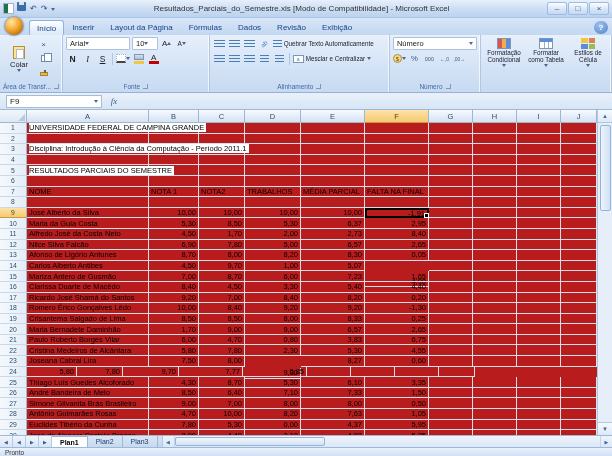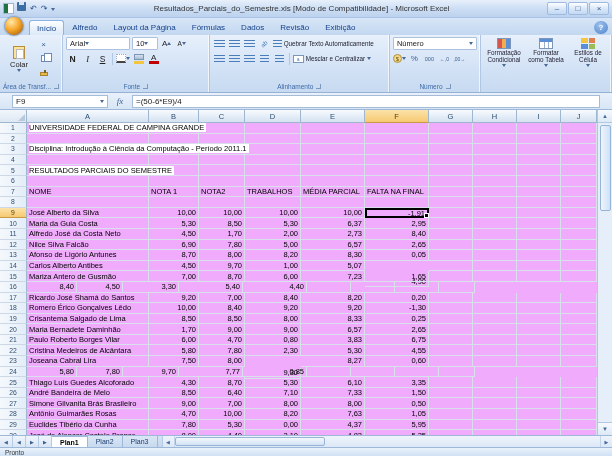--- a/index.html
+++ b/index.html
@@ -76,37 +76,37 @@
   .mil{font-size:5.5px;color:#3c5f8f;letter-spacing:0;}
   .dec{font-size:5px;color:#3c5f8f;white-space:nowrap;}
   
   .bigbtn{width:40px;display:flex;flex-direction:column;align-items:center;font-size:6.3px;line-height:1.1;text-align:center;color:#223;padding-top:1px;}
   .ic-cond{width:14px;height:11px;border:1px solid #7d95b6;background:linear-gradient(90deg,#d9534f 0 33%,#f0ad4e 33% 66%,#5b8ed6 66%);margin-bottom:1px;}
   .ic-table{width:14px;height:11px;border:1px solid #7d95b6;margin-bottom:1px;
     background:linear-gradient(#5b8ed6 0 3px,#fff 3px),;background:linear-gradient(#5b8ed6 0 3px,rgba(0,0,0,0) 3px),repeating-linear-gradient(90deg,#fff 0 3.6px,#9ab0cc 3.6px 4.6px);}
   .ic-styles{width:14px;height:11px;margin-bottom:1px;display:grid;grid-template-columns:1fr 1fr;gap:1px;}
   .ic-styles i{display:block;}
   
-  .fbar{height:17px;flex:0 0 17px;display:flex;align-items:center;gap:2px;padding:1px 12px;
+  .fbar{height:17px;flex:0 0 17px;display:flex;align-items:center;gap:2px;padding:1px 6px;
     background:linear-gradient(#e9f1fb,#d7e5f5);border-bottom:1px solid #9db8d9;text-align:right;}
   .namebox{width:96px;height:13px;background:#fff;border:1px solid #a5bcd8;display:flex;align-items:center;font-size:8px;color:#222;padding:0 3px;}
   .namebox .caret{margin-left:auto;}
   .fxbtn{width:20px;height:13px;display:flex;align-items:center;justify-content:center;font-size:9px;font-style:italic;color:#3c5f8f;font-family:"Liberation Serif",serif;}
   .finput{flex:1;height:13px;background:#fff;border:1px solid #a5bcd8;font-size:8px;color:#222;display:flex;align-items:center;padding:0 3px;}
 
   
   .gridwrap{height:325px;flex:0 0 325px;display:flex;background:#fff;}
   .gridmain{width:597px;overflow:hidden;}
   .ghead{display:flex;height:13px;}
   .corner{width:27px;flex:0 0 27px;background:linear-gradient(#f2f6fb,#dde8f4);border-right:1px solid #9eb6ce;border-bottom:1px solid #9eb6ce;position:relative;}
   .corner::after{content:"";position:absolute;right:1px;bottom:1px;width:0;height:0;border-left:7px solid transparent;border-bottom:7px solid #b9c9dd;}
   .gcol{height:13px;display:flex;align-items:center;justify-content:center;font-size:7.5px;color:#2e4e6e;
     background:linear-gradient(#f8fbfe,#e2ebf7 60%,#d6e2f1);border-right:1px solid #9eb6ce;border-bottom:1px solid #9eb6ce;}
   .gcol.hl{background:linear-gradient(#fbe3aa,#f6c971);border-bottom:1px solid #c99a46;color:#5a4008;}
-  .gbody{height:312px;overflow:hidden;background:#f0abfc;}
+  .gbody{height:312px;overflow:hidden;background:#b91c1c;}
   .grow{display:flex;height:10.6px;}
   .gnum{width:27px;flex:0 0 27px;display:flex;align-items:center;justify-content:center;font-size:6.8px;color:#2e4e6e;
     background:linear-gradient(90deg,#f5f9fd,#e3edf8);border-right:1px solid #9eb6ce;border-bottom:1px solid #cdd8e6;}
   .gnum.hl{background:linear-gradient(#fbe3aa,#f6c971);border-bottom:1px solid #c99a46;color:#5a4008;}
   .gcell{height:100%;display:flex;align-items:center;padding:0 2px;font-size:7.5px;color:#000;
     border-right:1px solid #d8e0ec;border-bottom:1px solid #d8e0ec;overflow:hidden;}
   .gcell span{white-space:nowrap;}
   .gcell.num{justify-content:flex-end;}
   .gcell.spill{overflow:visible;}
   .gcell.spill span{position:relative;z-index:2;background:#fff;padding-right:2px;}
@@ -151,21 +151,21 @@
     <div class="winbtns">
       <div class="winbtn">–</div>
       <div class="winbtn">□</div>
       <div class="winbtn">×</div>
     </div>
   </div>
 
   <div class="tabrow">
     <div class="orb"></div>
     <div class="rtab active">Início</div>
-    <div class="rtab">Alfredo</div>
+    <div class="rtab">Inserir</div>
     <div class="rtab">Layout da Página</div>
     <div class="rtab">Fórmulas</div>
     <div class="rtab">Dados</div>
     <div class="rtab">Revisão</div>
     <div class="rtab">Exibição</div>
     <div class="helpbtn">?</div>
   </div>
 
   <div class="ribbon">
 
@@ -344,23 +344,20 @@
         </div>
     </div>
   </div>
 
   <div class="fbar">
     <div class="namebox">
       <span>F9</span>
         <i class="caret"></i>
     </div>
     <div class="fxbtn">fx</div>
-    <div class="finput">
-      <span>=(50-6*E9)/4</span>
-    </div>
   </div>
 
   <div class="gridwrap">
     <div class="gridmain">
       <div class="ghead">
         <div class="corner"></div>
         <div style="display:flex;">
             <div class="gcol" style="width: 122px;">A</div>
             <div class="gcol" style="width: 50px;">B</div>
             <div class="gcol" style="width: 46px;">C</div>
@@ -864,20 +861,23 @@
             </div>
             <div class="gcell num" style="width: 44px;">
               <span></span>
             </div>
             <div class="gcell num" style="width: 36px;">
               <span></span>
             </div>
           </div>
           <div class="grow">
             <div class="gnum">16</div>
+            <div class="gcell" style="width: 122px;">
+              <span>Clarissa Duarte de Macêdo</span>
+            </div>
             <div class="gcell num" style="width: 50px;">
               <span>8,40</span>
             </div>
             <div class="gcell num" style="width: 46px;">
               <span>4,50</span>
             </div>
             <div class="gcell num" style="width: 56px;">
               <span>3,30</span>
             </div>
             <div class="gcell num" style="width: 64px;">

